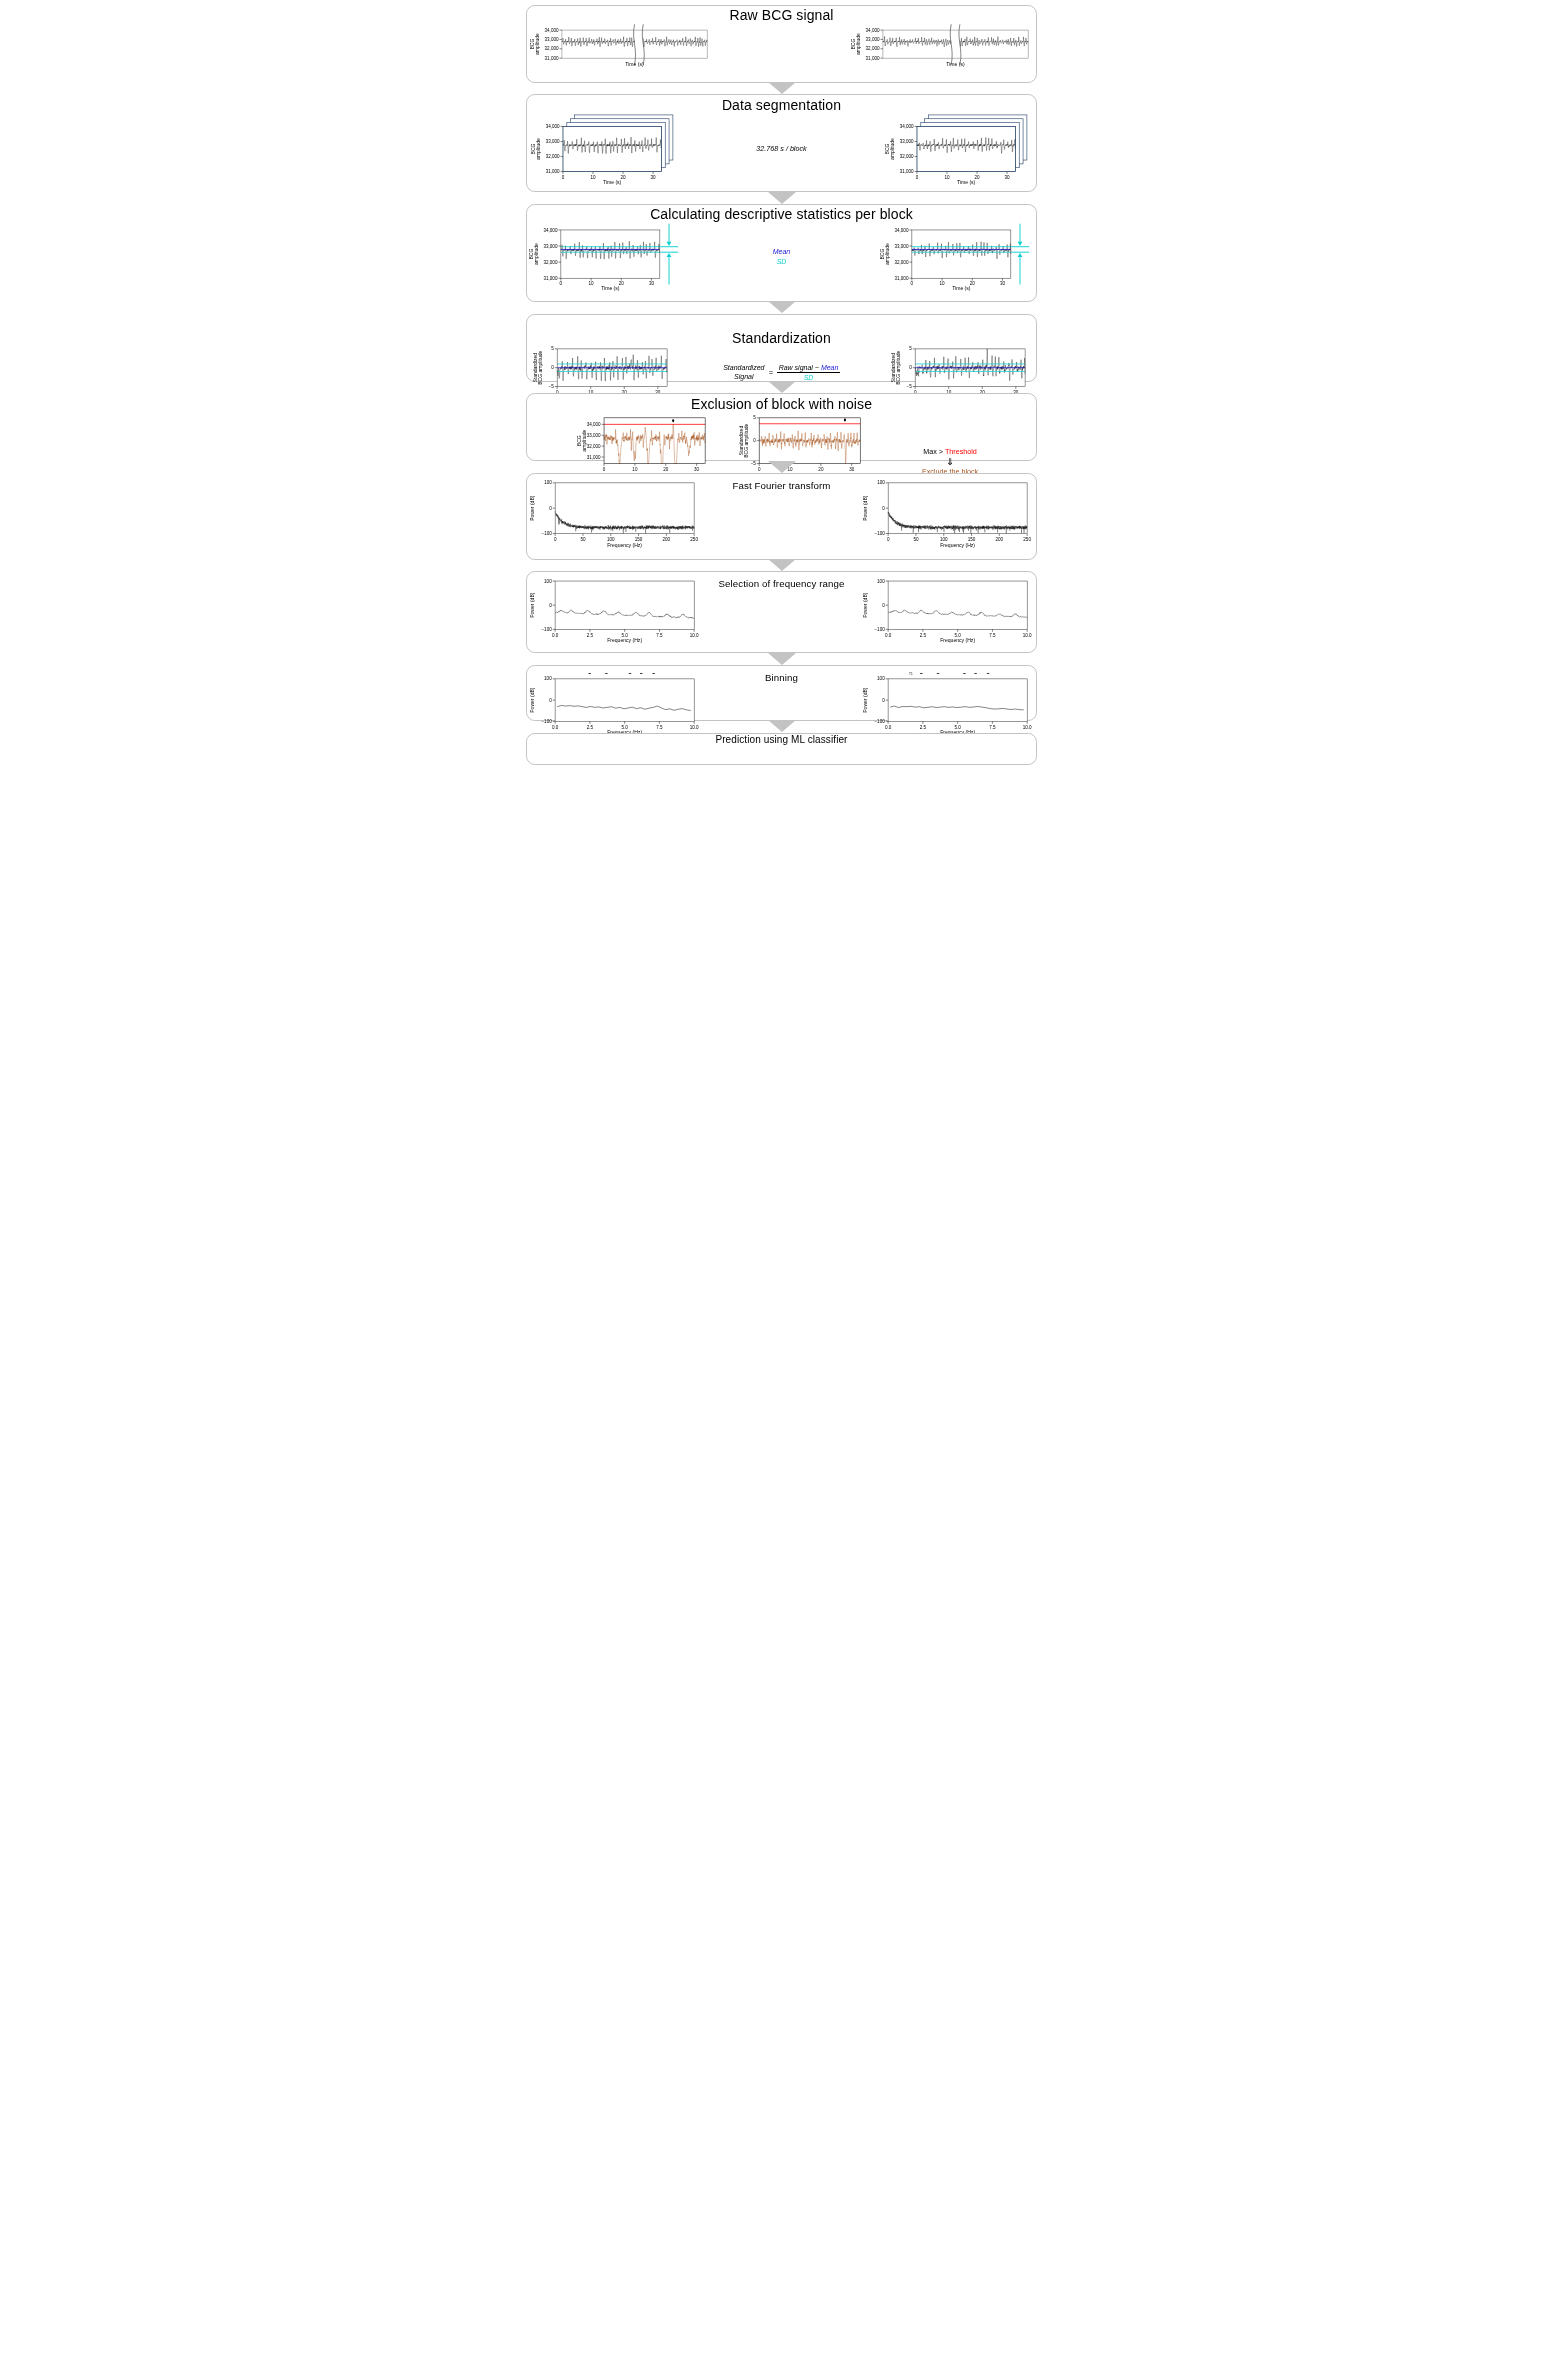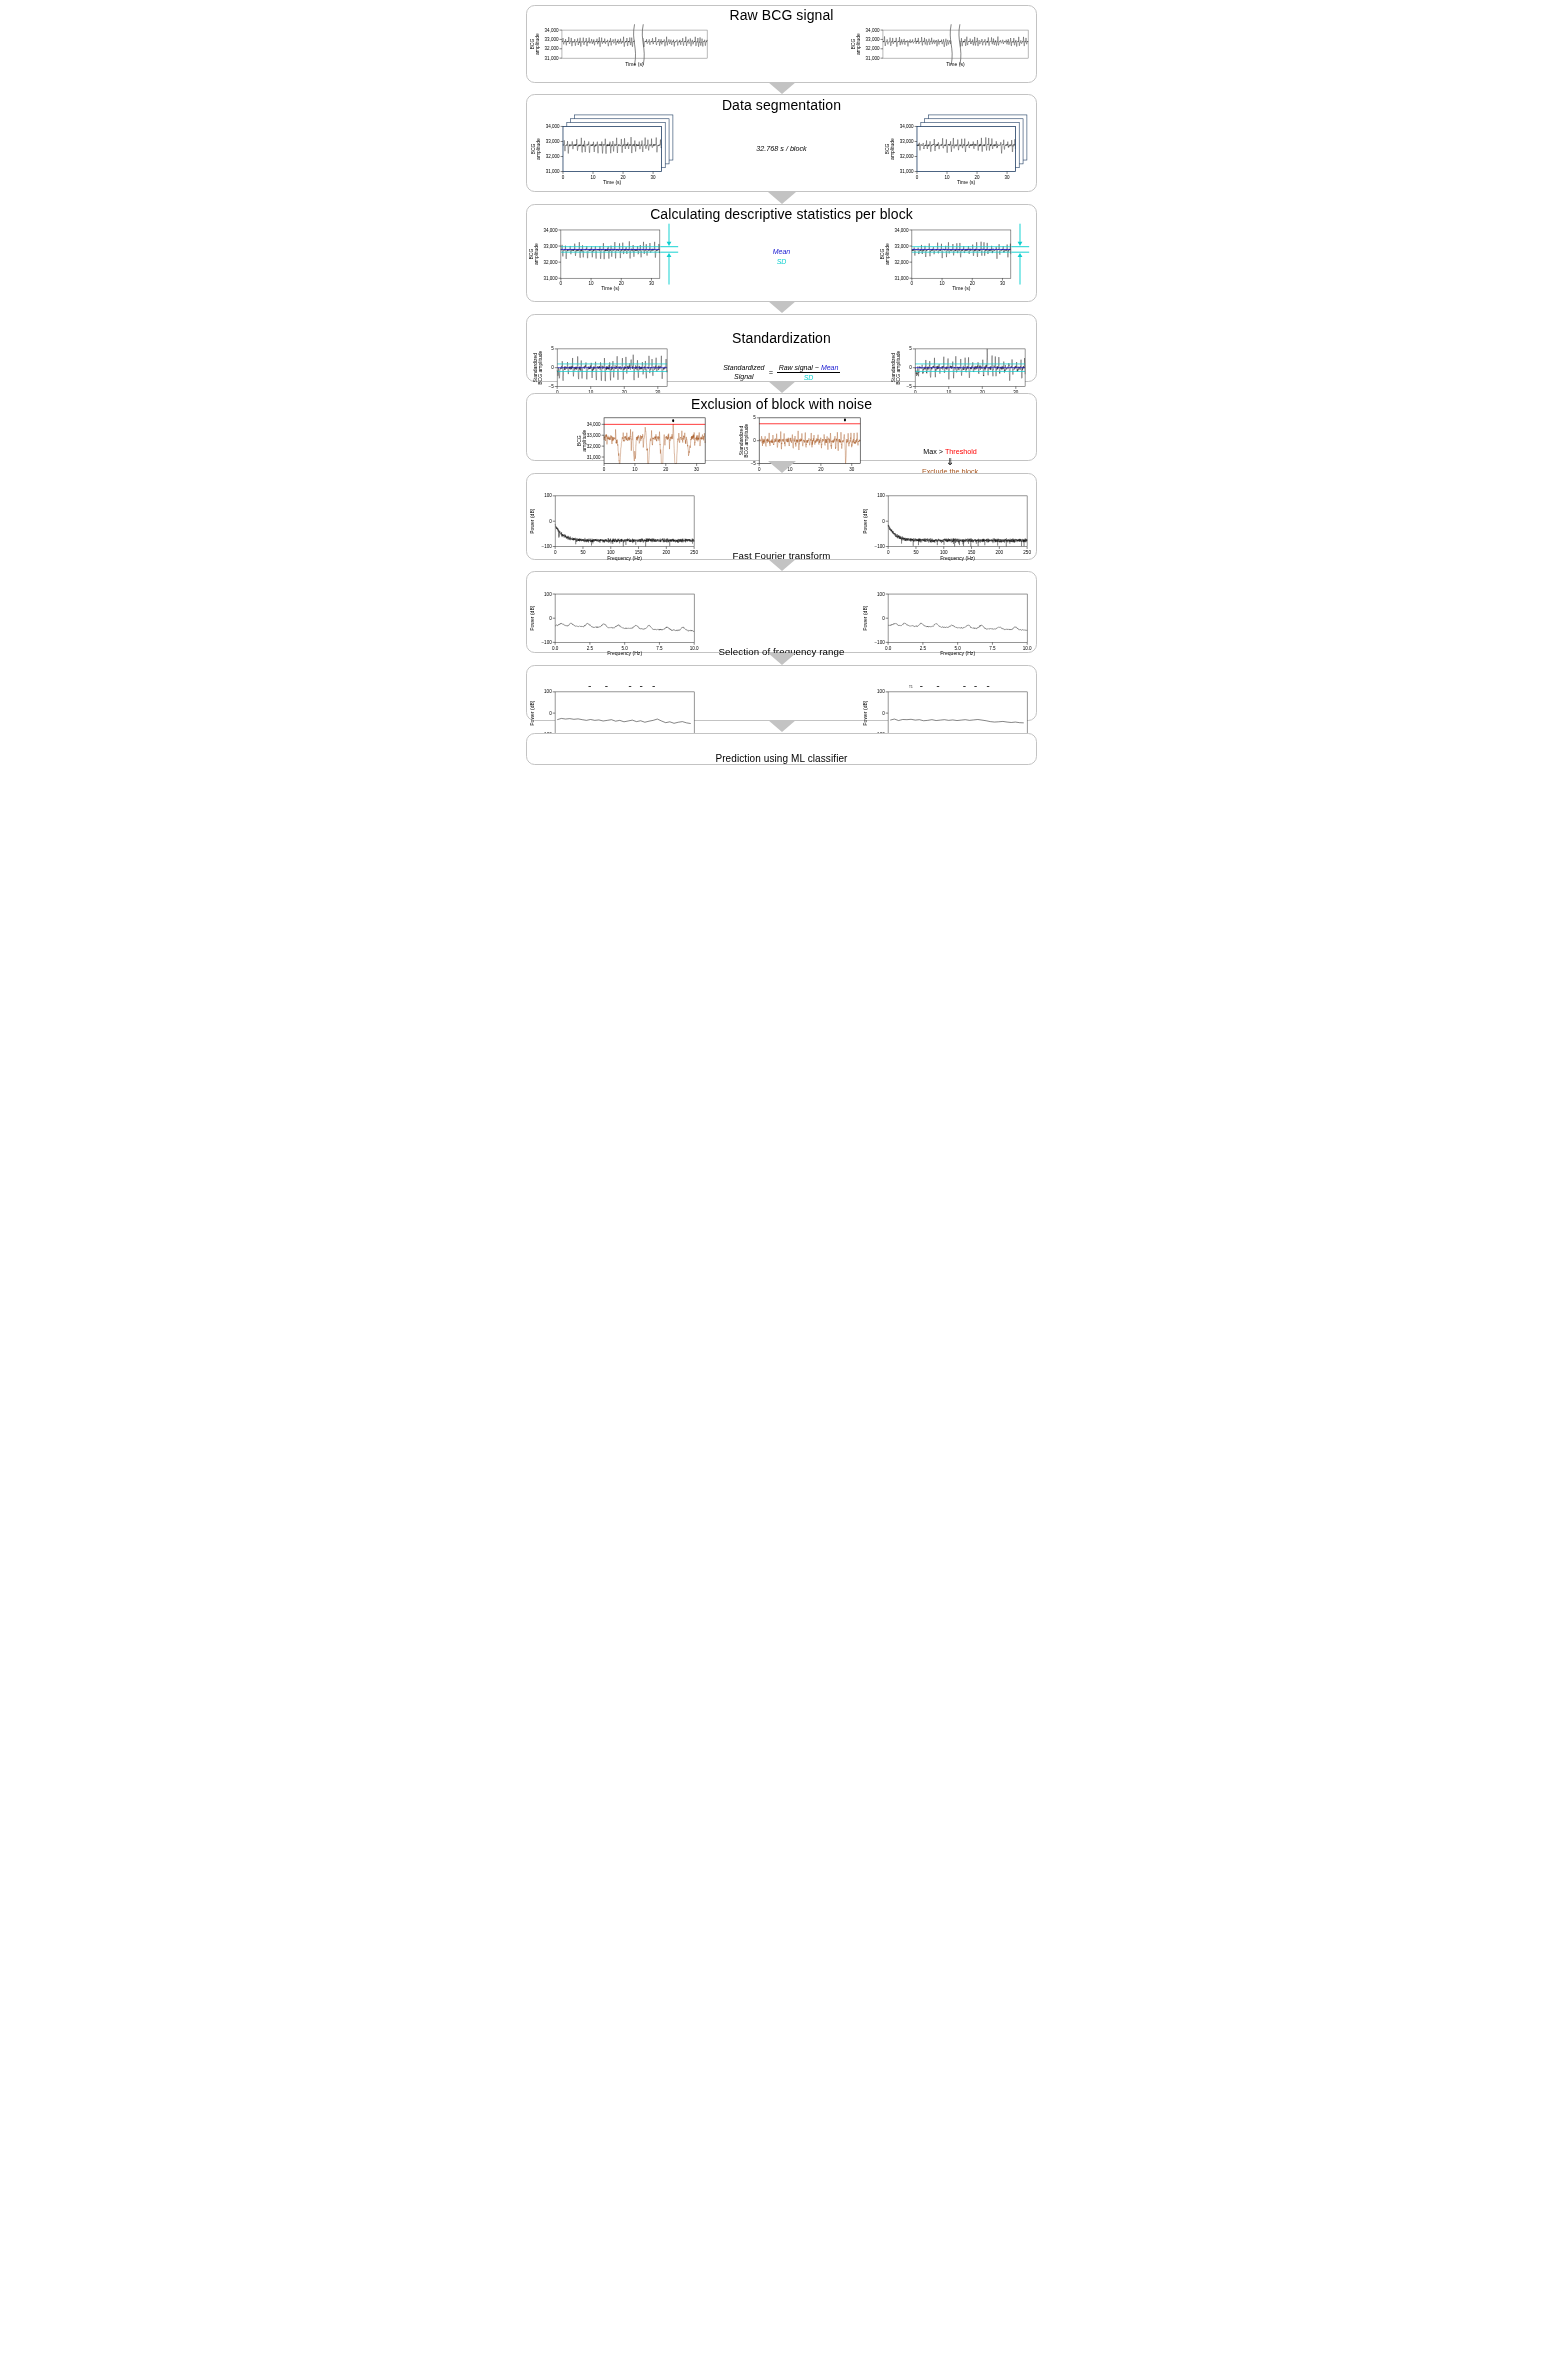--- a/index.html
+++ b/index.html
@@ -7,39 +7,39 @@
   .panel{margin:0 4.8px;background:#fff;border:1.2px solid #c3c3c3;border-radius:8.7px;box-sizing:border-box;overflow:visible;position:relative;}
   .ptitle{font-size:14px;text-align:center;margin-top:1.4px;letter-spacing:0.1px;}
   .arrowwrap{height:11.6px;display:flex;justify-content:center;align-items:flex-start;overflow:visible;}
   .tri{width:0;height:0;border-left:14px solid transparent;border-right:14px solid transparent;border-top:12.6px solid #c3c3c3;margin-top:-0.5px;position:relative;z-index:2;}
   .row{display:flex;align-items:center;}
   .p1row{justify-content:space-between;padding:0 2.9px;margin-top:3.9px;}
   .p2row{justify-content:space-between;padding:0 3.9px;margin-top:0;}
   .p3row{justify-content:space-between;padding:0 1.9px;margin-top:0;}
   .p4row{justify-content:space-between;padding:0 5.8px;margin-top:0;}
   .p5row{justify-content:flex-start;padding:0 2.9px 0 50px;margin-top:1px;align-items:flex-end;}
-  .toprow{justify-content:space-between;align-items:flex-end;padding:0 2.9px;margin-top:18px;}
+  .toprow{justify-content:space-between;align-items:flex-start;padding:0 2.9px;margin-top:5px;}
   .centercell{flex:1;text-align:center;font-style:italic;}
   .blocklabel{font-size:7.2px;}
   .legend{font-size:7px;line-height:1.55;}
   .legend .mean{color:#1a1ad1;}
   .legend .sd{color:#0fd0d0;}
   .formula{display:flex;align-items:center;justify-content:center;gap:4.3px;font-size:7px;}
   .formula .lhs{text-align:center;line-height:1.25;}
   .formula .eq{font-size:7.2px;}
   .frac{text-align:center;}
   .frac .num{padding:0 1.4px 1px;border-bottom:0.8px solid #000;}
   .frac .num .blue{color:#1a1ad1;}
   .frac .den{padding-top:1px;color:#0fd0d0;}
   .cond{flex:1;text-align:center;font-size:7.2px;line-height:1.45;margin-top:-13.5px;}
   .cond .red{color:#ff0000;}
   .cond .dbl{font-size:9.7px;line-height:1.05;}
   .cond .brown{color:#a5541e;}
   .toptitle{flex:1;text-align:center;font-size:9.7px;margin-top:1px;letter-spacing:0.1px;}
-  .p9{display:flex;align-items:flex-end;justify-content:center;}
+  .p9{display:flex;align-items:flex-start;justify-content:center;}
   .p9 .ptitle{margin:0;font-size:10px;}
   svg{display:block;overflow:visible;}
   svg text{font-family:"Liberation Sans",sans-serif;fill:#000;}
   .gap56{width:27px;flex:none;}
 </style>
 </head>
 <body>
 
 <div class="page">
 

